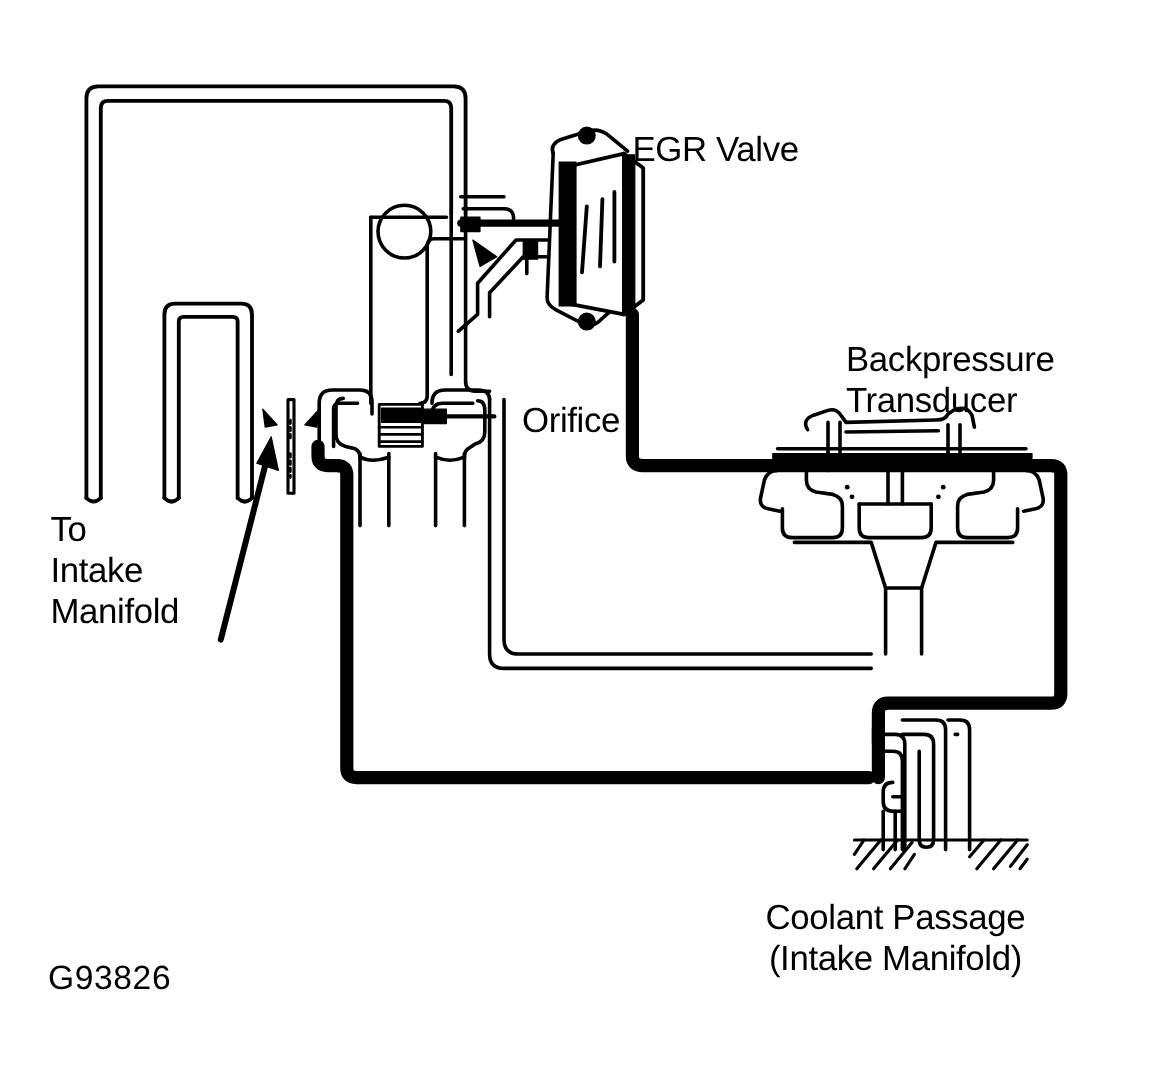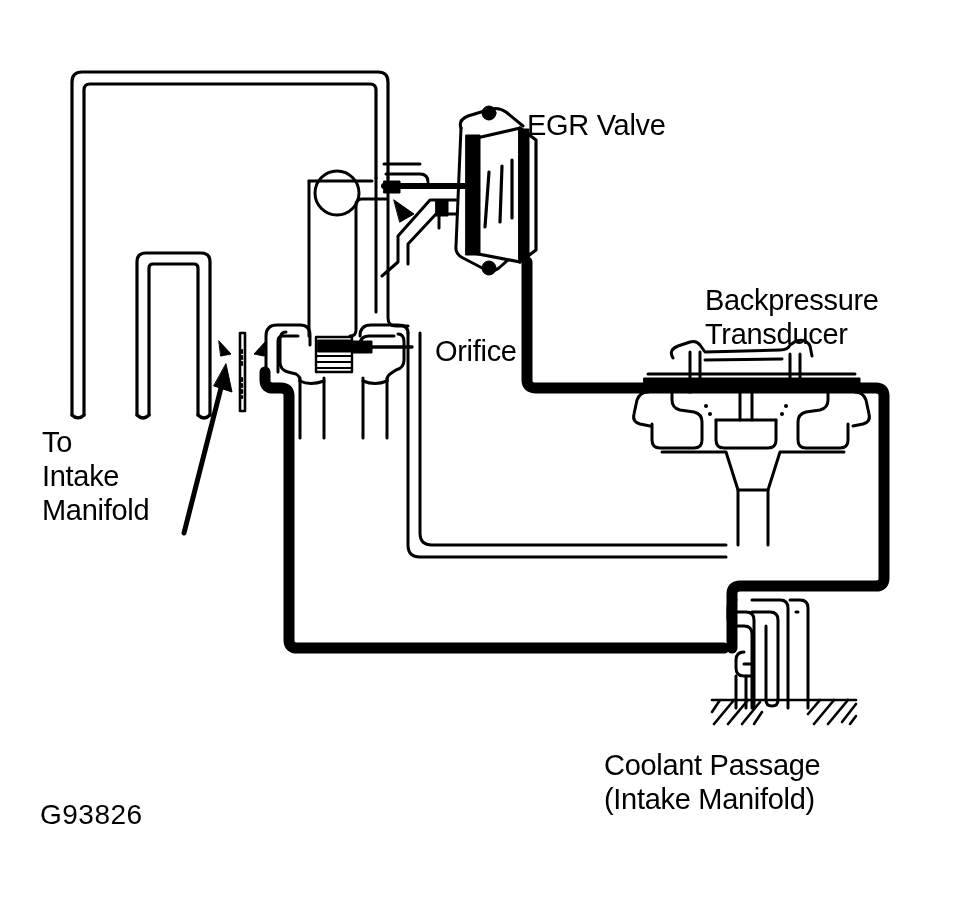--- a/index.html
+++ b/index.html
@@ -32,21 +32,21 @@
     white-space: pre;
     line-height: 1.18;
     font-size: 29px;
     letter-spacing: -0.3px;
   }
   #label-egr-valve      { left: 527px; top: 108px; }
   #label-backpressure   { left: 705px; top: 283px; }
   #label-orifice        { left: 416px; top: 334px; margin-left: 19px; }
   #label-to-intake      { left: 42px;  top: 425px; }
   #label-throttle       { left: 160px; top: 538px; }
-  #label-coolant        { left: 604px; top: 748px; }
+  #label-coolant        { left: 638px; top: 748px; text-align: center; }
   #label-figure-code    { left: 40px;  top: 798px; font-size: 28px; letter-spacing: 0.5px; }
 </style>
 </head>
 <body>
 
 <div id="canvas">
 
   <svg id="diagram-svg" viewBox="0 0 971 900" xmlns="http://www.w3.org/2000/svg">
 
     <rect x="0" y="0" width="971" height="900" fill="#ffffff"></rect>

